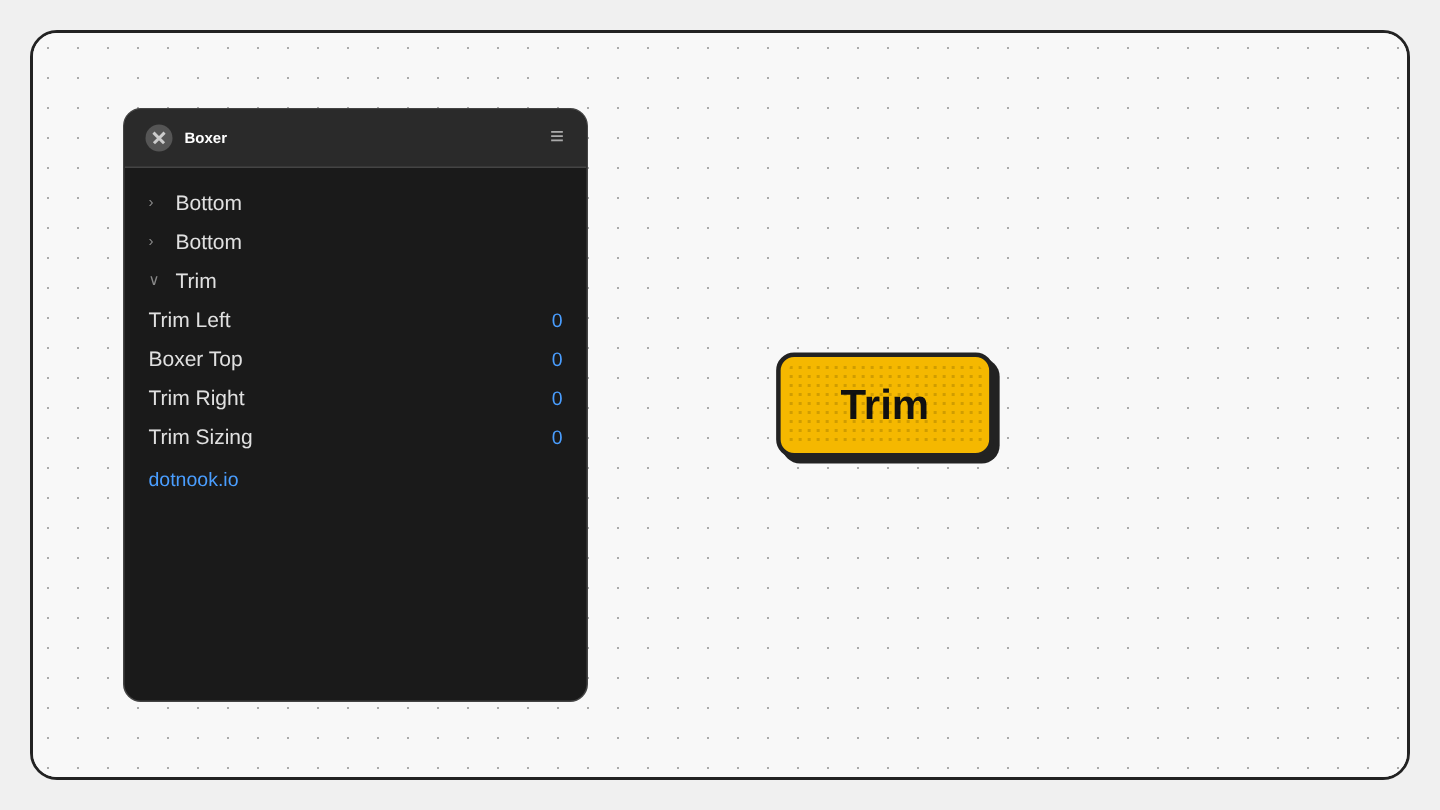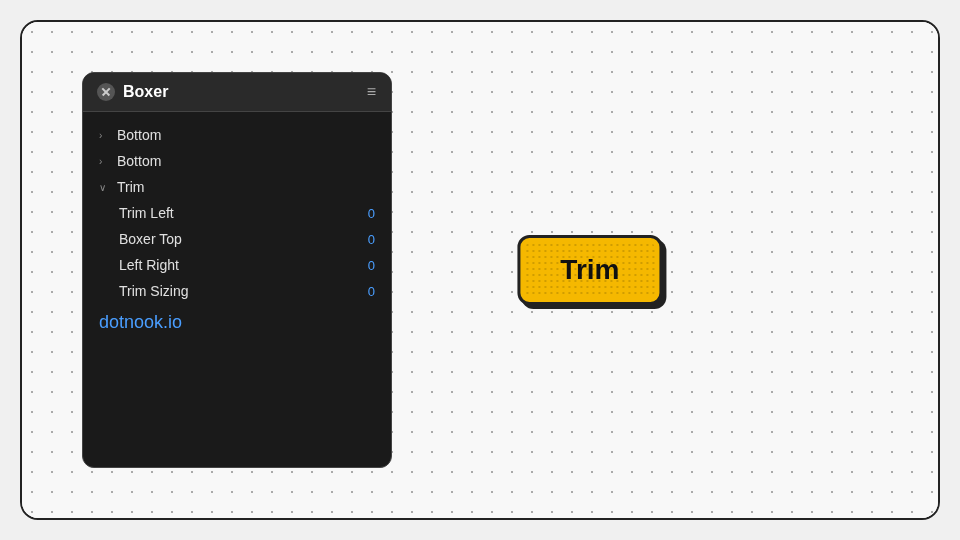--- a/index.html
+++ b/index.html
@@ -83,21 +83,21 @@
       height: 1.5px;
       background: #ccc;
       transform: rotate(45deg);
     }
     .close-btn::after {
       transform: rotate(-45deg);
     }
 
     .panel-title {
       color: #ffffff;
-      font-size: 16px;
+      font-size: 10px;
       font-weight: 600;
     }
 
     .menu-icon {
       color: #aaa;
       font-size: 16px;
       cursor: pointer;
       letter-spacing: 1px;
     }
 
@@ -116,38 +116,38 @@
     }
 
     .tree-arrow {
       font-size: 10px;
       color: #888;
       width: 12px;
       flex-shrink: 0;
     }
 
     .sub-item {
-      padding-left: 36px;
+      padding-left: 16px;
       justify-content: space-between;
     }
 
     .sub-item-left {
       display: flex;
       align-items: center;
     }
 
     .value-badge {
       color: #4a9eff;
       font-size: 13px;
       font-weight: 500;
     }
 
     .link-text {
       color: #4a9eff;
-      font-size: 18px;
+      font-size: 13px;
       padding: 8px 16px;
       cursor: pointer;
     }
 
     
     .trim-button-container {
       position: absolute;
       top: 50%;
       left: 62%;
       transform: translate(-50%, -50%);
@@ -220,21 +220,21 @@
 
       <div class="tree-item sub-item">
         <div class="sub-item-left">
           <span>Boxer Top</span>
         </div>
         <span class="value-badge">0</span>
       </div>
 
       <div class="tree-item sub-item">
         <div class="sub-item-left">
-          <span>Left Right</span>
+          <span>Trim Right</span>
         </div>
         <span class="value-badge">0</span>
       </div>
 
       <div class="tree-item sub-item">
         <div class="sub-item-left">
           <span>Trim Sizing</span>
         </div>
         <span class="value-badge">0</span>
       </div>

